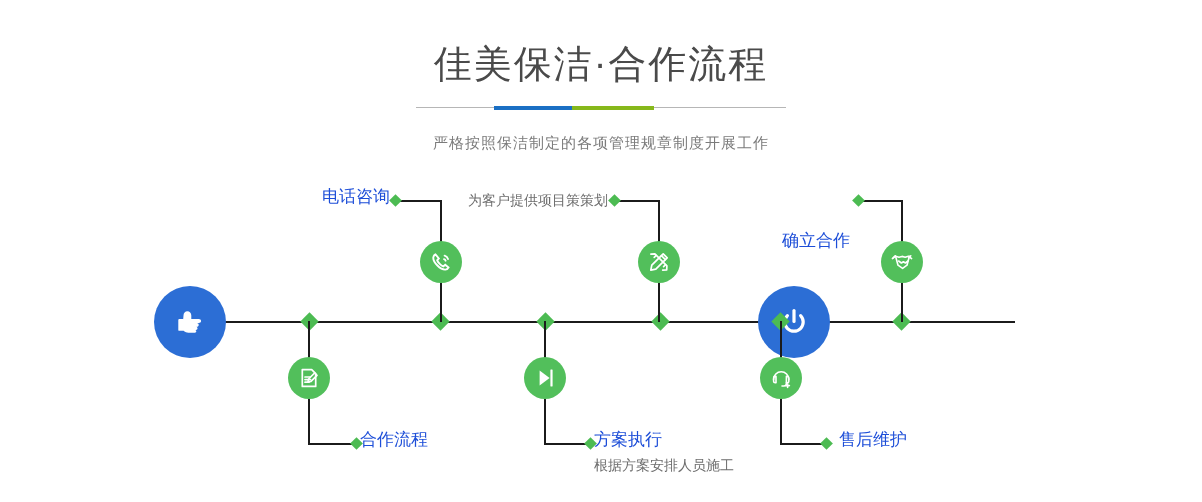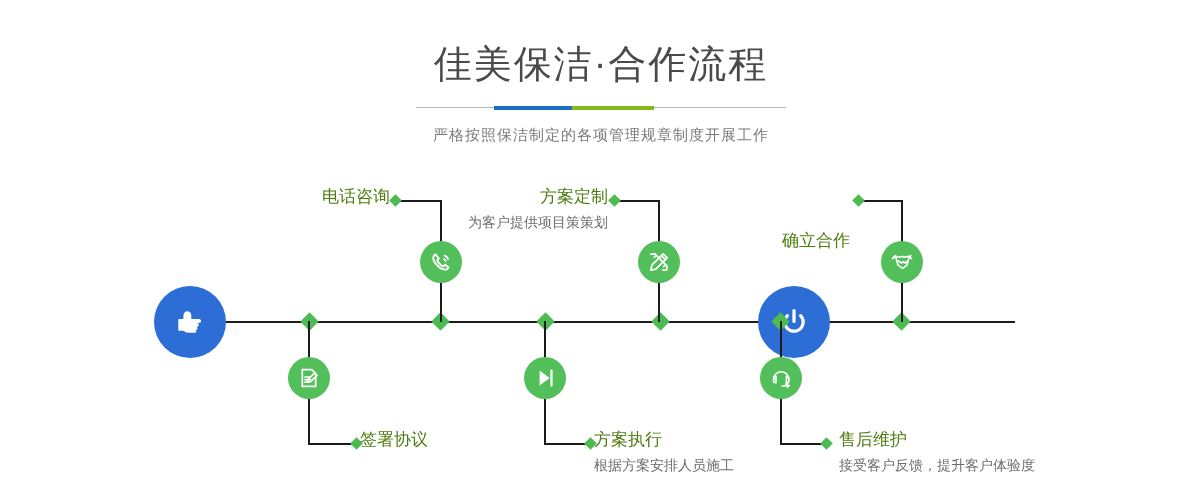--- a/index.html
+++ b/index.html
@@ -64,21 +64,21 @@
     position: absolute;
     left: 156px;
     top: 0;
     width: 82px;
     height: 4px;
     background: #86b81b;
   }
   .subtitle {
     font-size: 15px;
     color: #7b7b7b;
-    margin: 4px;
+    margin: 12px;
     padding-top: 12px;
     letter-spacing: 1px;
     white-space: nowrap;
   }
 
   
   .timeline-axis {
     position: absolute;
     left: 185px;
     top: 321px;
@@ -144,21 +144,21 @@
   }
 
   .label-block {
     position: absolute;
     z-index: 5;
   }
   .label-block.right-align { text-align: right; }
   .label-block.left-align { text-align: left; }
   .label-title {
     font-size: 17px;
-    color: #4d7c0f;
+    color: #1d4ed8;
     line-height: 22px;
     white-space: nowrap;
     margin: 0;
   }
   .label-desc {
     font-size: 14px;
     color: #6d6d6d;
     line-height: 22px;
     white-space: nowrap;
     margin: 0;
@@ -239,41 +239,40 @@
           <path d="M6.3 4.6h9.4l4.0 4.0v12.8H6.3z"></path>
           <line x1="9.0" y1="12.0" x2="14.0" y2="12.0"></line>
           <line x1="9.0" y1="14.6" x2="14.5" y2="14.6"></line>
           <line x1="9.0" y1="17.2" x2="13.0" y2="17.2"></line>
           <path d="M18.6 8.0l2.4 2.4-6.0 6.0-3.0 0.6 0.6-3.0z"></path>
         </g>
       </svg>
     </span>
   </div>
   <div class="label-block left-align" style="left:360px; top:429px; width:280px;">
-    <p class="label-title">签署协议</p>
+    <p class="label-title">合作流程</p>
   </div>
 
   <div class="vline" style="left:658px; top:200px; height:122px;"></div>
   <div class="hline" style="left:614px; top:200px; width:46px;"></div>
   <div class="dot" style="left:610px; top:196px;"></div>
   <div class="node-icon" style="left:638px; top:241px;">
     <span>
       <svg width="26" height="26" viewBox="0 0 26 26">
         <g fill="none" stroke="#ffffff" stroke-width="1.7" stroke-linejoin="round" stroke-linecap="round">
           <path d="M17.2 4.8l4.0 4.0-11.4 11.4-5.0 1.0 1.0-5.0z"></path>
           <line x1="15.4" y1="6.6" x2="19.4" y2="10.6"></line>
           <path d="M4.9 5.1l4.0-0.2 12.0 12.0-0.2 4.0-4.0 0.2"></path>
           <line x1="8.2" y1="8.3" x2="10.2" y2="6.3"></line>
           <line x1="17.6" y1="17.7" x2="19.6" y2="15.7"></line>
         </g>
       </svg>
     </span>
   </div>
   <div class="label-block right-align" style="left:370px; top:186px; width:238px;">
-    <p class="label-title">方案定制</p>
     <p class="label-desc">为客户提供项目策策划</p>
   </div>
 
   <div class="vline" style="left:544px; top:321px; height:123px;"></div>
   <div class="hline" style="left:544px; top:443px; width:46px;"></div>
   <div class="dot" style="left:586px; top:439px;"></div>
   <div class="node-icon" style="left:524px; top:357px;">
     <span>
       <svg width="26" height="26" viewBox="0 0 26 26">
         <g fill="#ffffff">
@@ -320,16 +319,15 @@
           <path d="M20.8 13.0v3.2a1.6 1.6 0 0 1-1.6 1.6h-0.8v-6.4h0.8a1.6 1.6 0 0 1 1.6 1.6z"></path>
           <path d="M18.4 17.8v0.8a2.4 2.4 0 0 1-2.4 2.4h-2.0"></path>
           <line x1="19.6" y1="18.8" x2="19.6" y2="22.4"></line>
           <line x1="17.8" y1="20.6" x2="21.4" y2="20.6"></line>
         </g>
       </svg>
     </span>
   </div>
   <div class="label-block left-align" style="left:839px; top:429px; width:300px;">
     <p class="label-title">售后维护</p>
-    <p class="label-desc">接受客户反馈，提升客户体验度</p>
   </div>
 
 </div>
 
 </body></html>

